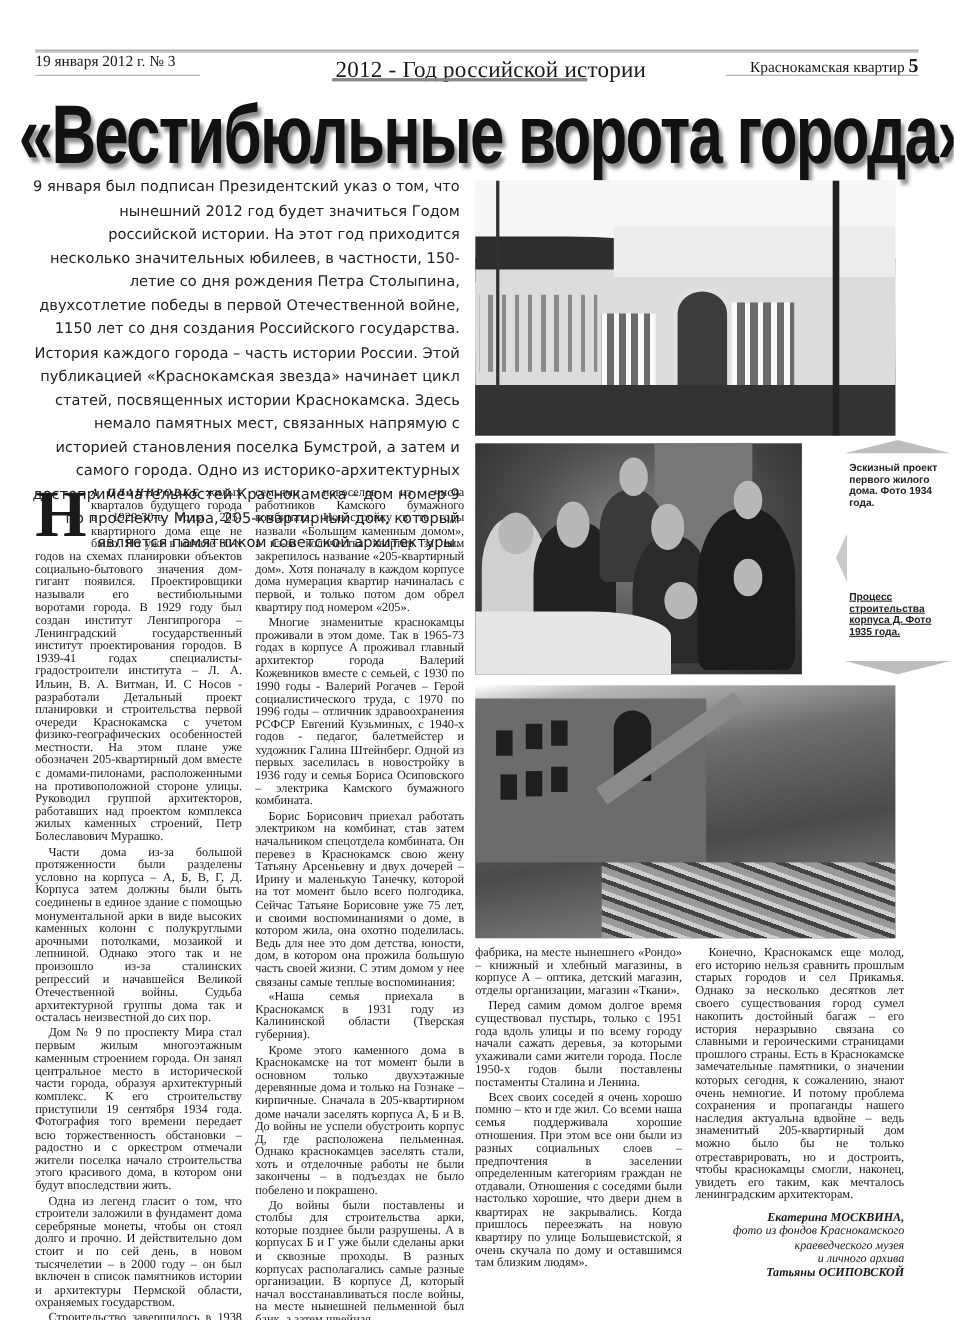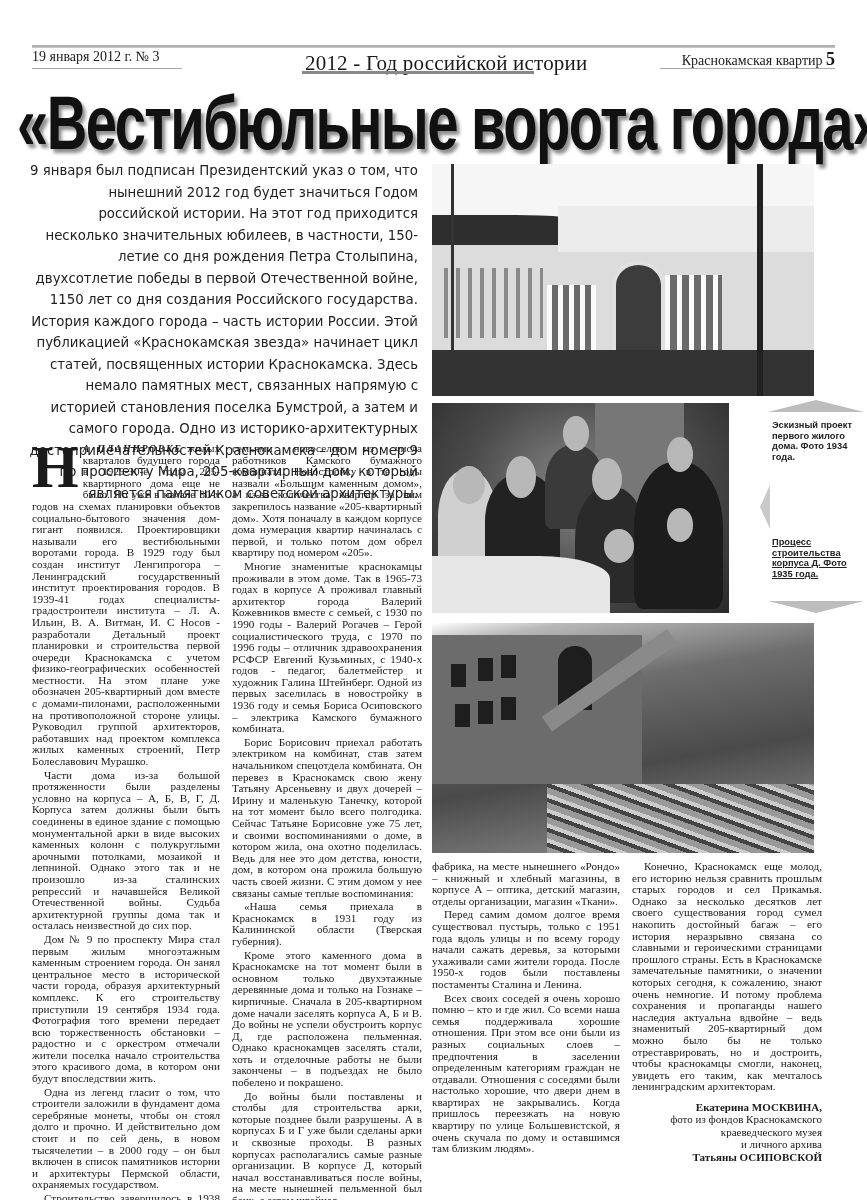--- a/index.html
+++ b/index.html
@@ -29,21 +29,21 @@
   .col p.noind { text-indent: 0; }
   .col1 { left: 32px; top: 443px; width: 188px; }
   .col2 { left: 232px; top: 443px; width: 190px; }
   .col3 { left: 432px; top: 861px; width: 188px; }
   .col4 { left: 632px; top: 861px; width: 190px; }
 
   .dropcap { float: left; font-family: "Liberation Serif", serif; font-weight: bold; font-size: 60px;
     line-height: 48px; margin: 0 4px 0 0; height: 50px; }
   .lead-in { font-weight: bold; letter-spacing: 1.5px; font-size: 10px; font-style: italic; }
 
-  .signature { text-align: right; font-size: 11px; line-height: 12.5px; margin-top: 8px; }
+  .signature { text-align: right; font-size: 11px; line-height: 12.5px; margin-top: 8px; font-style: italic; }
   .signature .name { font-weight: bold; }
 
   .photo { position: absolute; overflow: hidden; background: #555; }
   .photo1 { left: 432px; top: 164px; width: 382px; height: 232px;
     background: linear-gradient(180deg, #f4f4f4 0%, #e8e8e8 30%, #6a6a6a 31%, #d8d8d8 40%, #bcbcbc 60%, #444 80%, #2a2a2a 100%); }
   .photo2 { left: 432px; top: 403px; width: 297px; height: 210px;
     background: radial-gradient(ellipse at 50% 40%, #8a8a8a 0%, #4a4a4a 55%, #2a2a2a 100%); }
   .photo3 { left: 432px; top: 623px; width: 382px; height: 230px;
     background: linear-gradient(170deg, #ffffff 0%, #b8b8b8 8%, #6e6e6e 30%, #4a4a4a 60%, #7a7a7a 85%, #3a3a3a 100%); }
 

